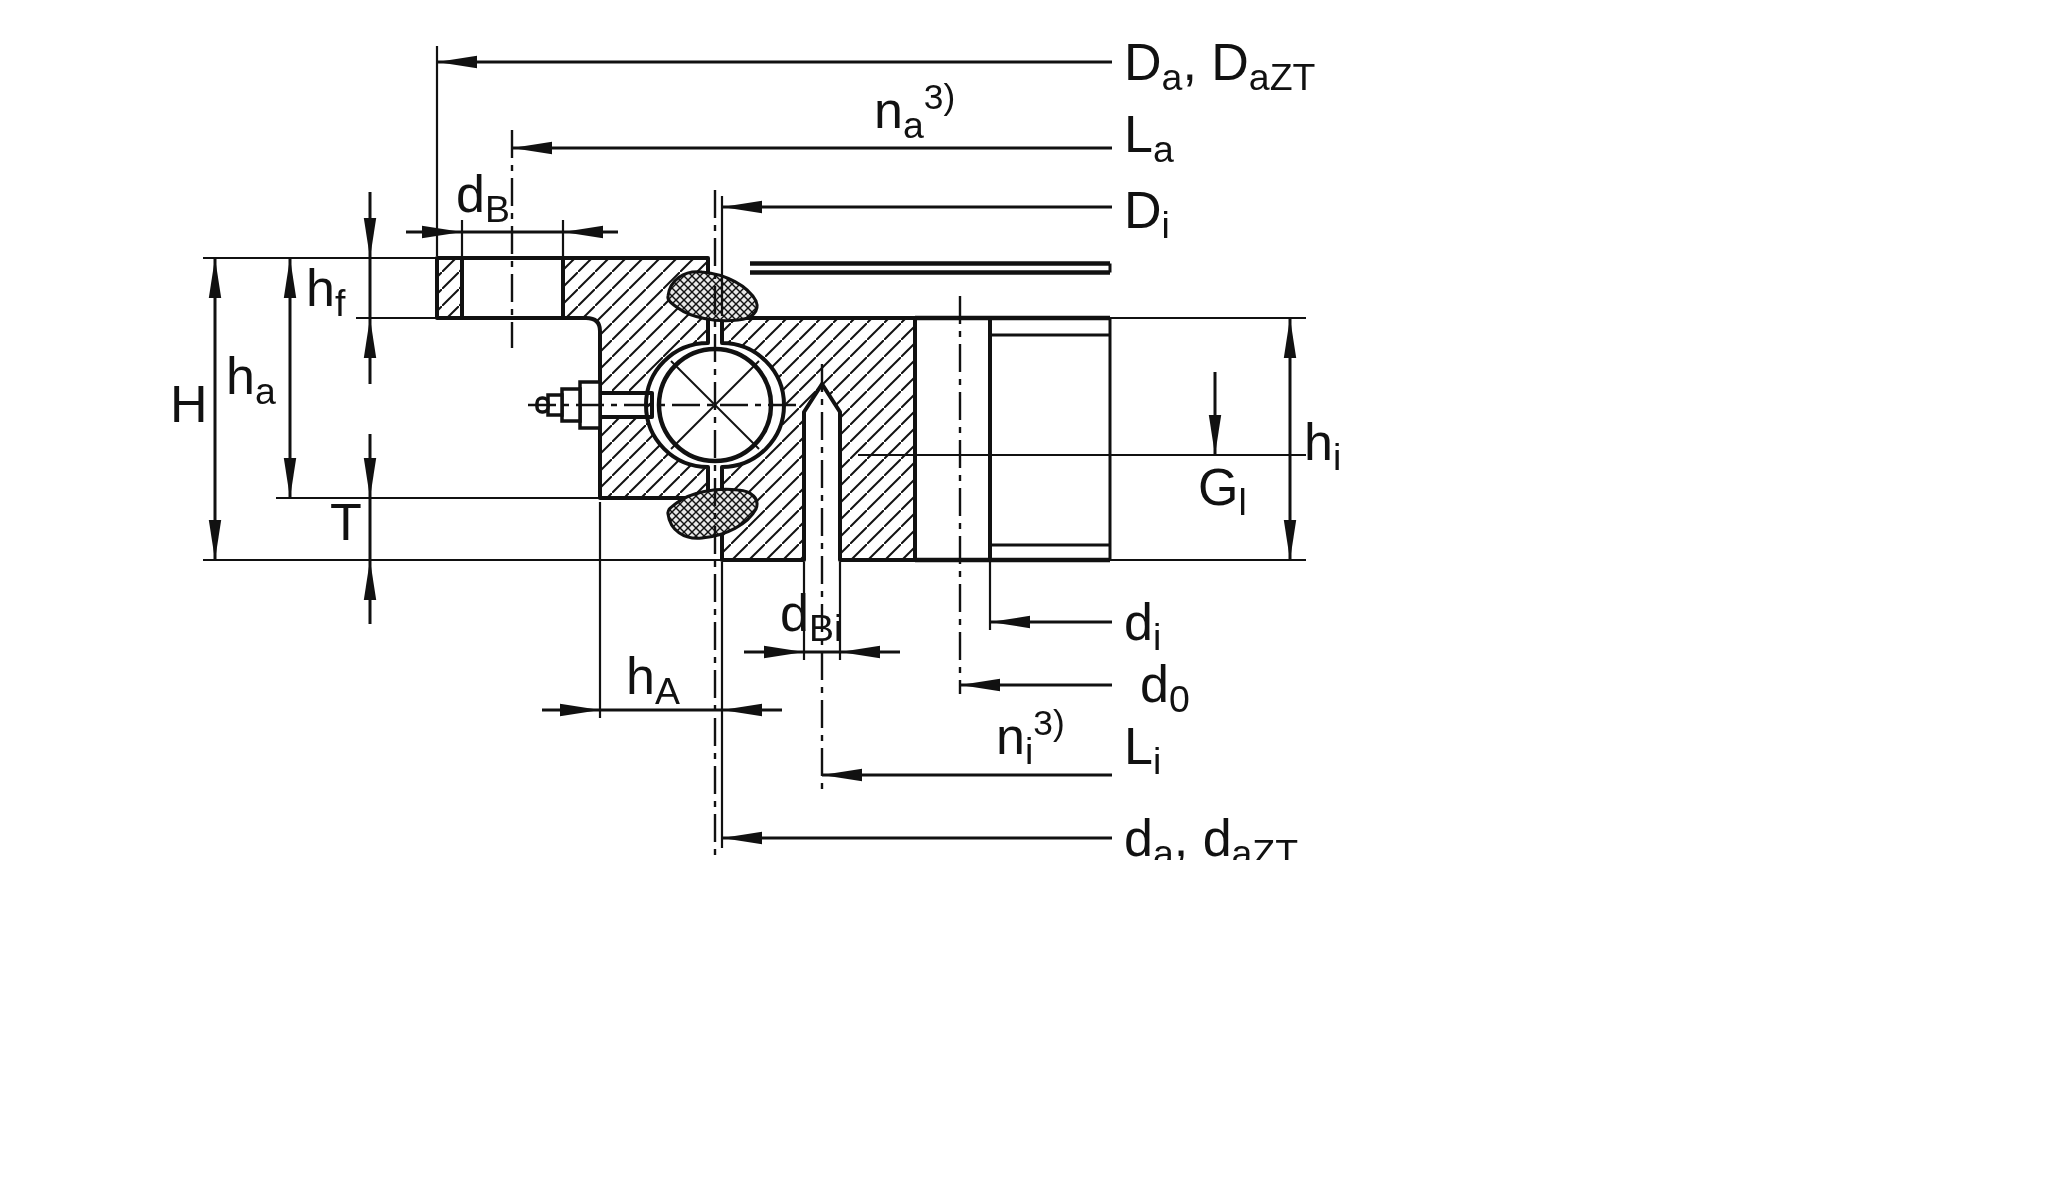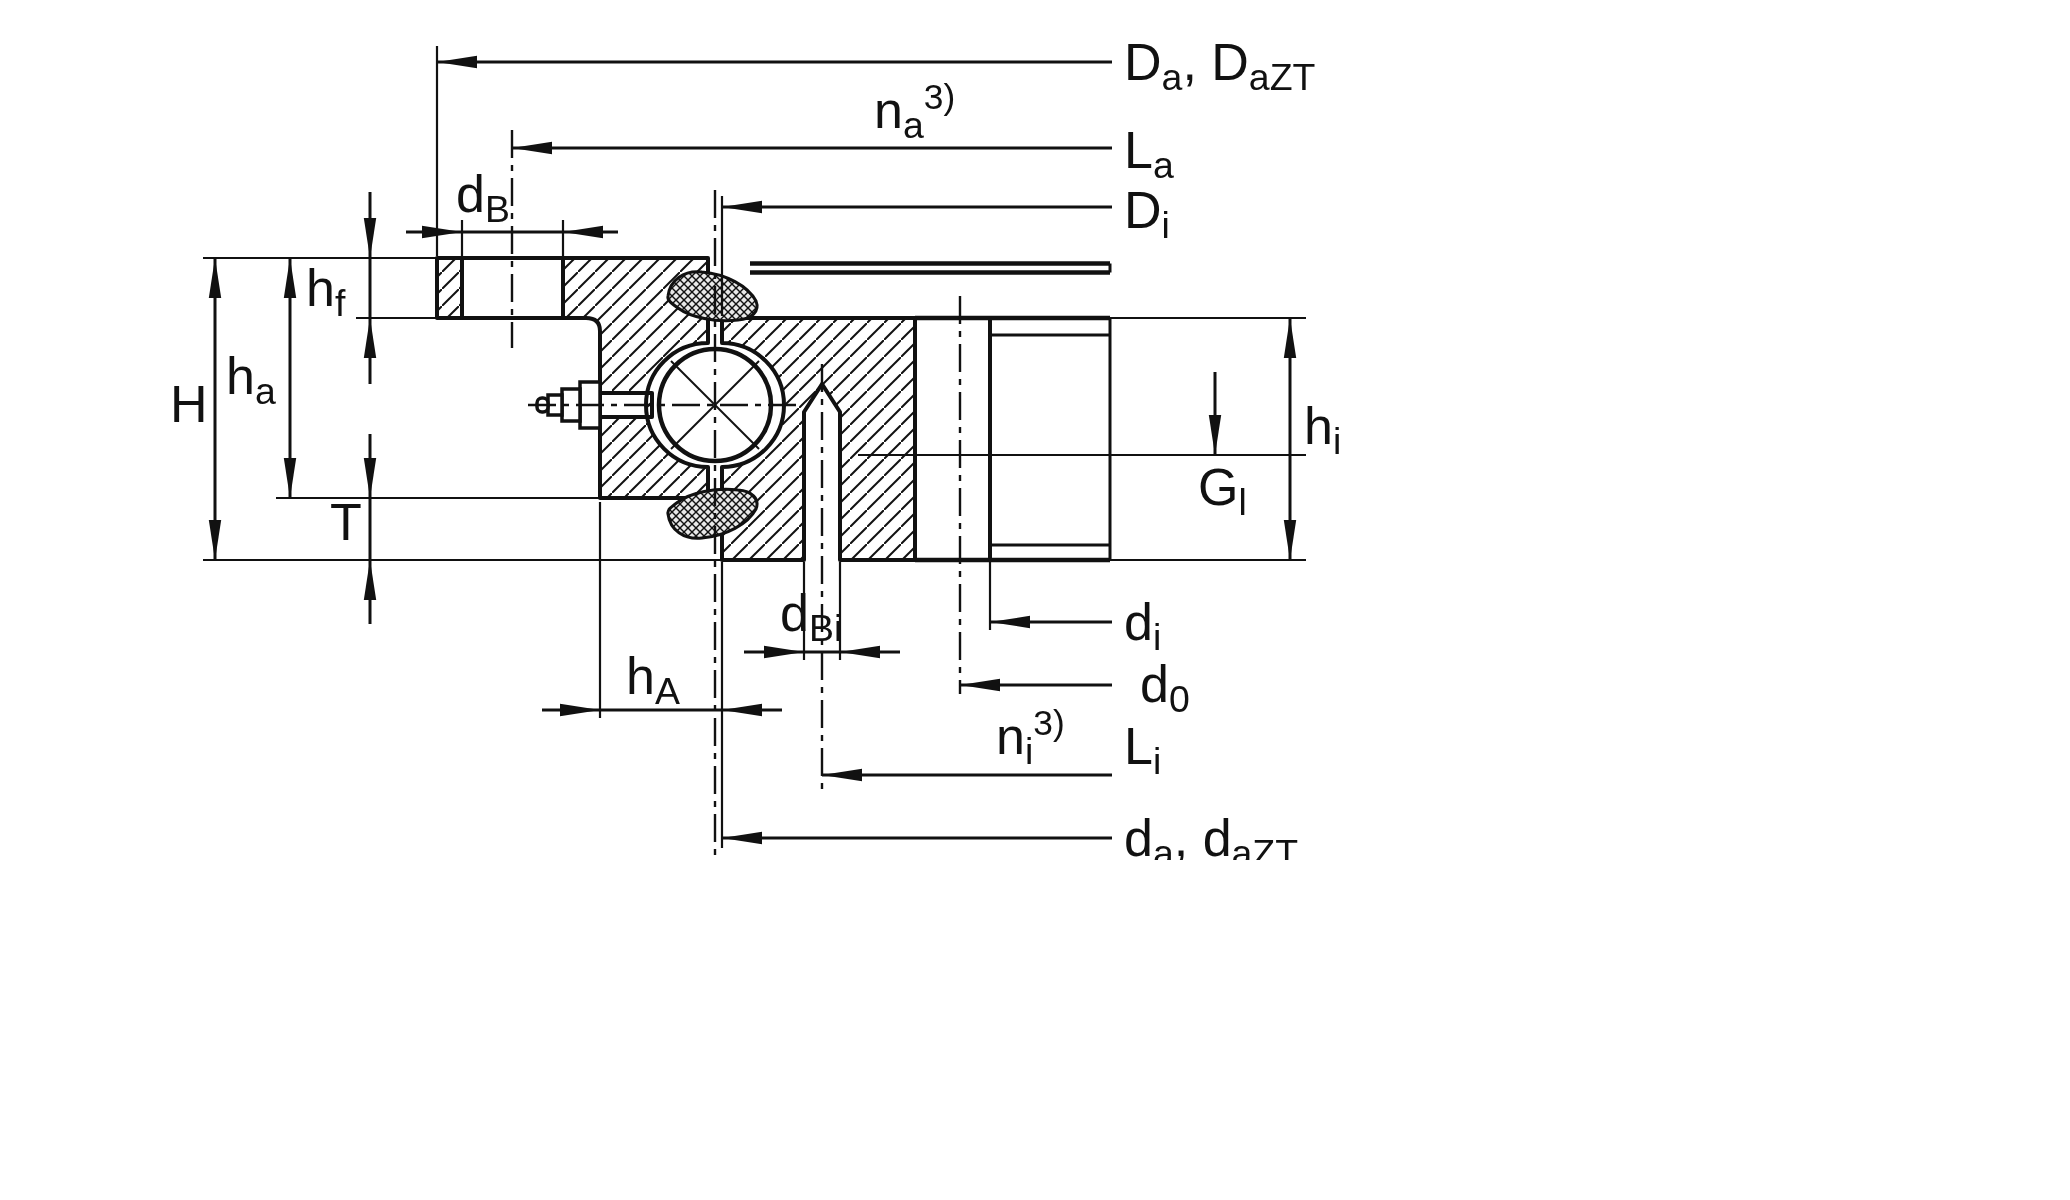--- a/index.html
+++ b/index.html
@@ -174,41 +174,41 @@
           <path d="M 1215,372 V 455" marker-end="url(#arr)"></path>
         </g>
   </g>
 </svg>
 
 <div>
   <div class="lbl" style="left:1124px; top:36px"><span>D</span><sub>a</sub><span>, D</span><sub>aZT</sub></div>
 
   <div class="lbl" style="left:874px; top:84px"><span>n</span><sub>a</sub><sup>3)</sup></div>
 
-  <div class="lbl" style="left:1124px; top:124px"><span>L</span><sub>a</sub></div>
+  <div class="lbl" style="left:1124px; top:108px"><span>L</span><sub>a</sub></div>
 
   <div class="lbl" style="left:1124px; top:184px"><span>D</span><sub>i</sub></div>
 
   <div class="lbl" style="left:456px; top:168px"><span>d</span><sub>B</sub></div>
 
   <div class="lbl" style="left:306px; top:262px"><span>h</span><sub>f</sub></div>
 
   <div class="lbl" style="left:170px; top:378px"><span>H</span></div>
 
   <div class="lbl" style="left:226px; top:350px"><span>h</span><sub>a</sub></div>
 
   <div class="lbl" style="left:330px; top:496px"><span>T</span></div>
 
   <div class="lbl" style="left:626px; top:650px"><span>h</span><sub>A</sub></div>
 
   <div class="lbl" style="left:780px; top:587px"><span>d</span><sub>Bi</sub></div>
 
   <div class="lbl" style="left:1198px; top:461px"><span>G</span><sub>l</sub></div>
 
-  <div class="lbl" style="left:1304px; top:400px"><span>h</span><sub>i</sub></div>
+  <div class="lbl" style="left:1304px; top:416px"><span>h</span><sub>i</sub></div>
 
   <div class="lbl" style="left:1124px; top:596px"><span>d</span><sub>i</sub></div>
 
   <div class="lbl" style="left:1140px; top:658px"><span>d</span><sub>0</sub></div>
 
   <div class="lbl" style="left:996px; top:710px"><span>n</span><sub>i</sub><sup>3)</sup></div>
 
   <div class="lbl" style="left:1124px; top:720px"><span>L</span><sub>i</sub></div>
 
   <div class="lbl" style="left:1124px; top:812px"><span>d</span><sub>a</sub><span>, d</span><sub>aZT</sub></div>

